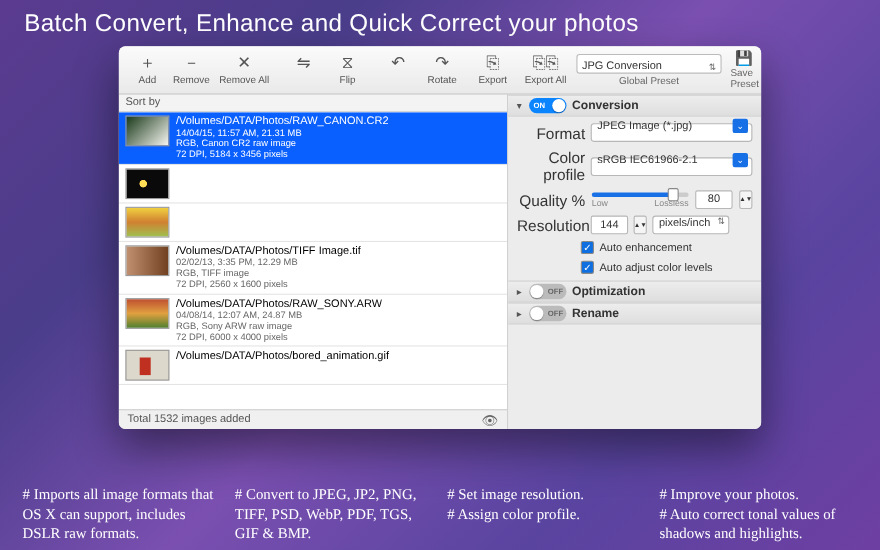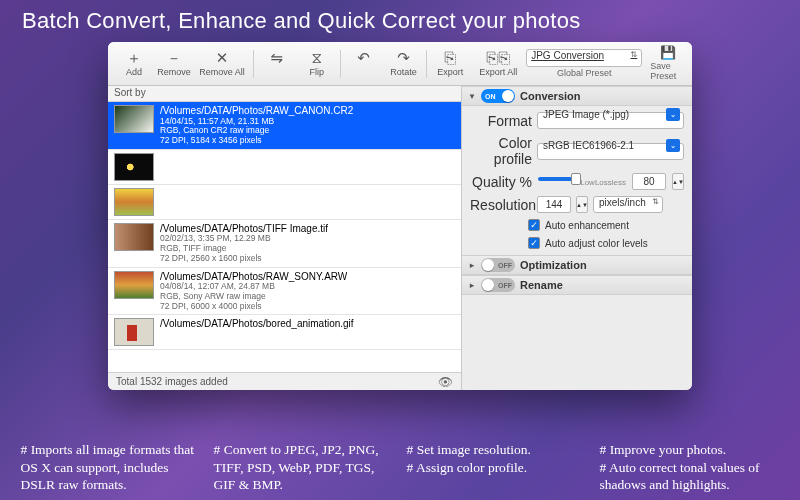--- a/index.html
+++ b/index.html
@@ -50,25 +50,24 @@
     cursor: pointer;
   }
   .tb-btn.wide { width: 56px; }
   .tb-ico { font-size:15px; line-height:1; color:#555; margin-bottom:2px;}
   .tb-sep { width:1px; height:28px; background:#ccc; margin:0 3px; }
   .tb-spacer { flex:1; }
   .preset-box {
     display:flex; flex-direction:column; align-items:center; gap:1px;
   }
   .preset-select {
-    width: 116px; height:18px; font-size:10px;
+    width: 132px; height:18px; font-size:10px;
     border:1px solid #bbb; border-radius:3px; background:#fff;
-    display:flex; align-items:flex-start; justify-content:space-between;
+    display:flex; align-items:flex-end; justify-content:space-between;
     padding:0 4px;
-    text-decoration:underline;
   }
   .preset-caret { font-size:8px; color:#666; }
   .preset-lbl { font-size:9px; color:#666;}
   .save-preset {
     display:flex; flex-direction:column; align-items:center; margin-left:8px;
   }
   .save-preset .tb-ico { font-size:13px; }
   .save-preset-lbl { font-size:9px; color:#666; }
   .content { flex:1; display:flex; overflow:hidden; }
   .left-col { flex:1; display:flex; flex-direction:column; border-right:1px solid #c9c9c9; }
@@ -133,21 +132,21 @@
   .combo {
     flex:1; height:17px; background:#fff; border:1px solid #b7b7b7;
     border-radius:3px; display:flex; align-items:center; justify-content:space-between;
     padding:0 3px 12px 5px; font-size:10px;
   }
   .combo .end {
     width:14px; height:13px; background:#1770e6; border-radius:2px;
     color:#fff; display:flex; align-items:center; justify-content:center; font-size:8px;
   }
   .slider-row { display:flex; align-items:center; gap:6px; }
-  .slider-wrap { flex:1; display:flex; flex-direction:row; }
+  .slider-wrap { flex:1; display:flex; flex-direction:column; }
   .slider { width:100%; height:4px; background:linear-gradient(90deg,#1770e6 0 80%,#ccc 80%); border-radius:2px; position:relative;}
   .slider .sthumb { position:absolute; left:78%; top:-4px; width:10px; height:12px; background:#fff; border:1px solid #888; border-radius:2px;}
   .slider-labels { display:flex; justify-content:space-between; font-size:8px; color:#888; margin-top:1px;}
   .num-input {
     width:34px; height:17px; border:1px solid #b7b7b7; background:#fff;
     text-align:center; font-size:10px; border-radius:2px;
     display:flex; align-items:center; justify-content:center;
   }
   .stepper { width:12px; height:17px; border:1px solid #b7b7b7; background:#f5f5f5;
     display:flex; flex-direction:column; font-size:6px; align-items:center; justify-content:center; line-height:1; border-radius:2px;}

